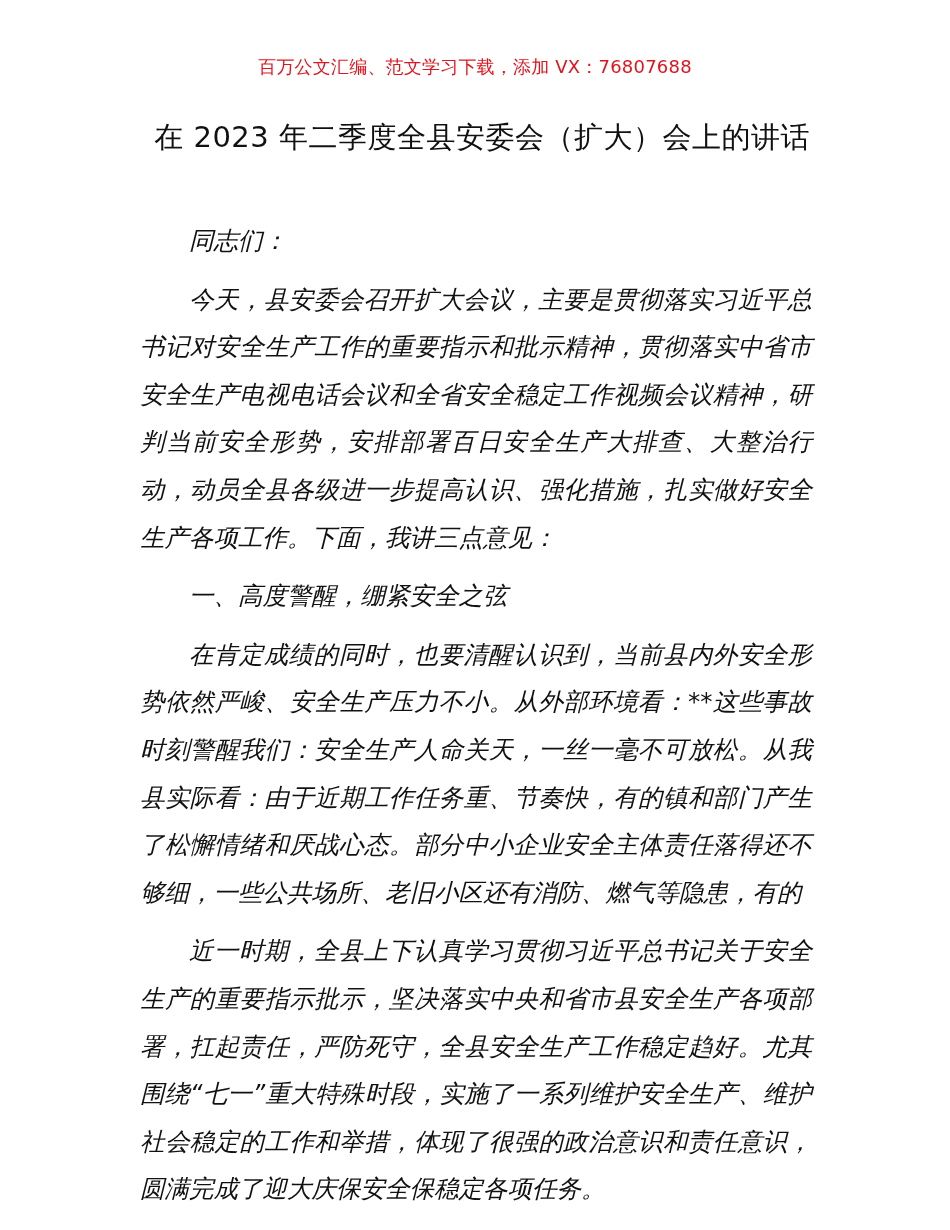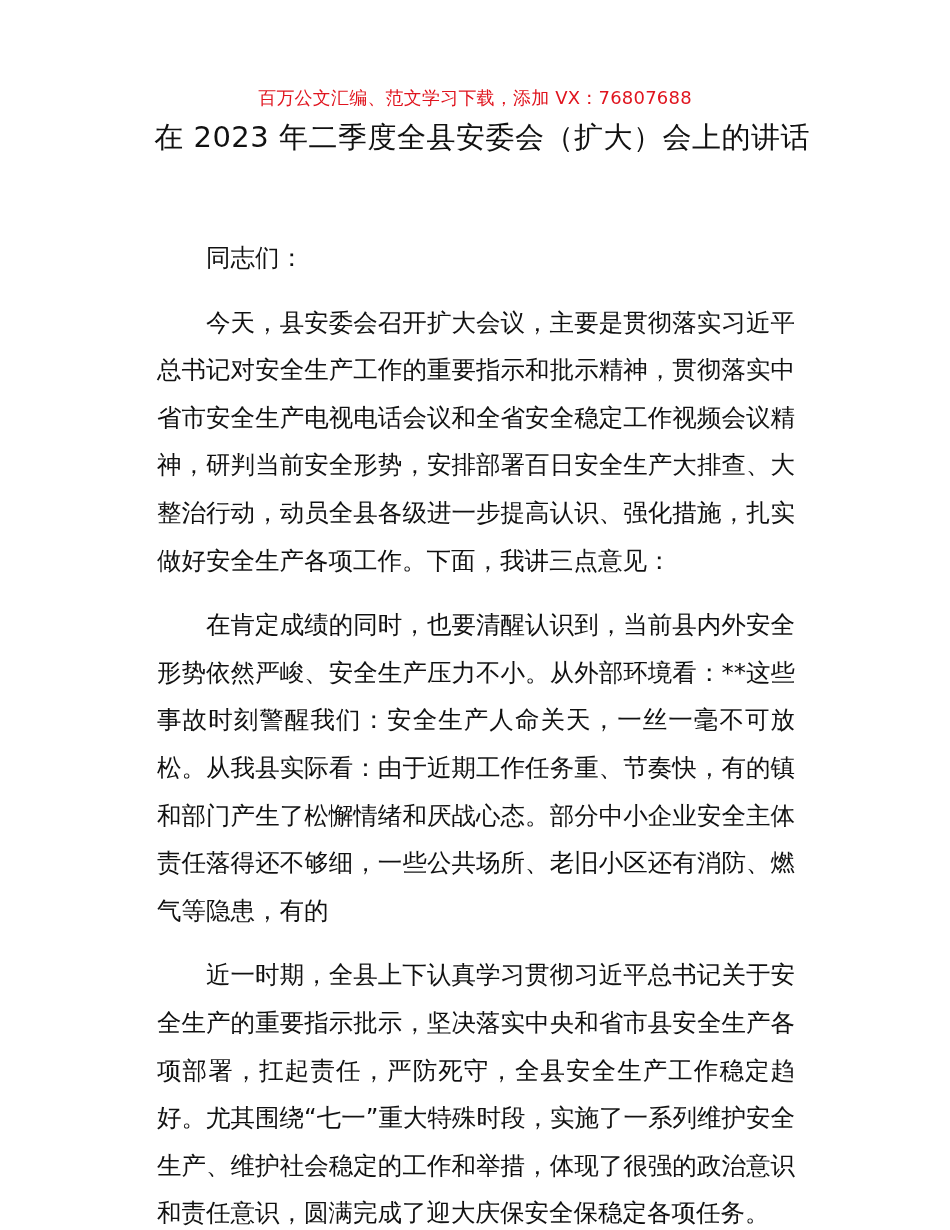--- a/index.html
+++ b/index.html
@@ -1,31 +1,32 @@
 <!DOCTYPE html>
 <html><head>
   <meta charset="utf-8">
   <style>
     html, body { margin: 0; padding: 0; background: #ffffff; }
     body { width: 950px; height: 1230px; position: relative; overflow: hidden;
            font-family: "DejaVu Sans", "Liberation Sans", sans-serif; color: #111111; }
     .watermark { position: absolute; top: 55px; left: 0; width: 950px; text-align: center;
-                 color: #e0141e; font-size: 18px; letter-spacing: 0.2px; margin-top: 31px; }
+                 color: #e0141e; font-size: 18px; letter-spacing: 0.2px; }
     .title { position: absolute; top: 114px; left: 140px; width: 670px; text-align: right;
              font-size: 29px; line-height: 46px; color: #111; letter-spacing: 0.5px; }
     .body { position: absolute; top: 217px; left: 140px; width: 672px; font-size: 24.5px;
             line-height: 47.6px; text-align: justify; text-justify: inter-character; }
-    .body p { margin: 17px; text-indent: 2em; }
+    .body p { margin: 0; text-indent: 2em; font-style: italic; }
     .body p.spaced { margin-top: 11px; }
   </style>
 </head>
 <body>
 
 <div>
   <div class="watermark">百万公文汇编、范文学习下载，添加 VX：76807688</div>
   <div class="title">在 2023 年二季度全县安委会（扩大）会上的讲话</div>
   <div class="body">
     <p>同志们：</p>
     <p class="spaced">今天，县安委会召开扩大会议，主要是贯彻落实习近平总书记对安全生产工作的重要指示和批示精神，贯彻落实中省市安全生产电视电话会议和全省安全稳定工作视频会议精神，研判当前安全形势，安排部署百日安全生产大排查、大整治行动，动员全县各级进一步提高认识、强化措施，扎实做好安全生产各项工作。下面，我讲三点意见：</p>
+    <p class="spaced">一、高度警醒，绷紧安全之弦</p>
     <p class="spaced">在肯定成绩的同时，也要清醒认识到，当前县内外安全形势依然严峻、安全生产压力不小。从外部环境看：**这些事故时刻警醒我们：安全生产人命关天，一丝一毫不可放松。从我县实际看：由于近期工作任务重、节奏快，有的镇和部门产生了松懈情绪和厌战心态。部分中小企业安全主体责任落得还不够细，一些公共场所、老旧小区还有消防、燃气等隐患，有的</p>
     <p class="spaced">近一时期，全县上下认真学习贯彻习近平总书记关于安全生产的重要指示批示，坚决落实中央和省市县安全生产各项部署，扛起责任，严防死守，全县安全生产工作稳定趋好。尤其围绕“七一”重大特殊时段，实施了一系列维护安全生产、维护社会稳定的工作和举措，体现了很强的政治意识和责任意识，圆满完成了迎大庆保安全保稳定各项任务。</p>
   </div>
 </div>
 
 </body></html>

